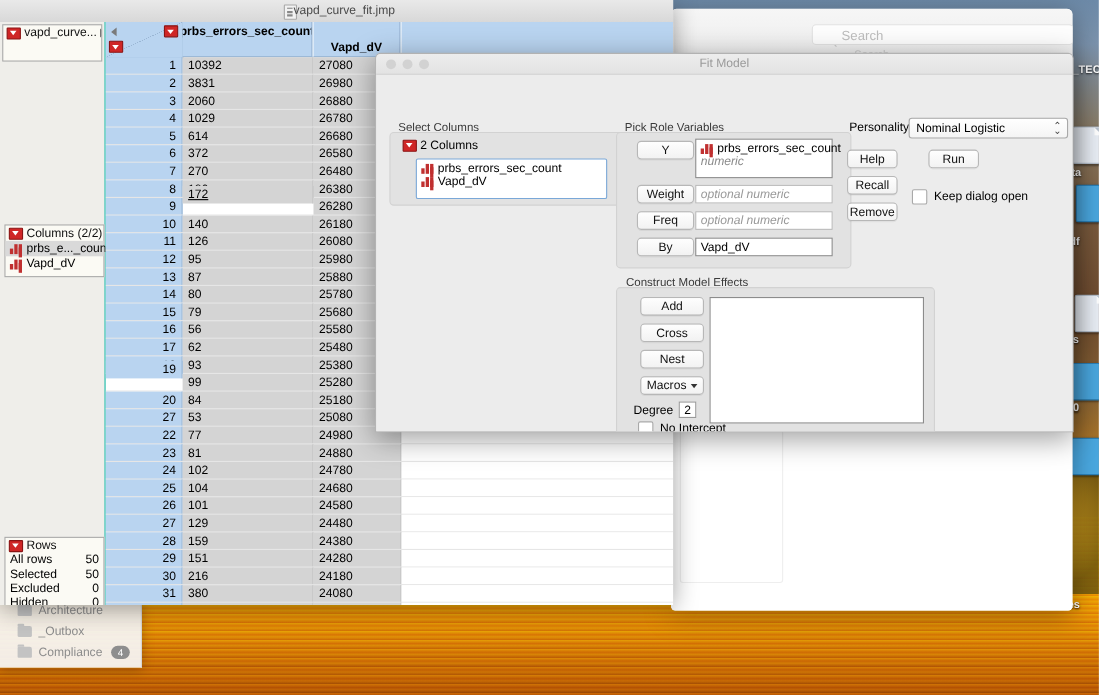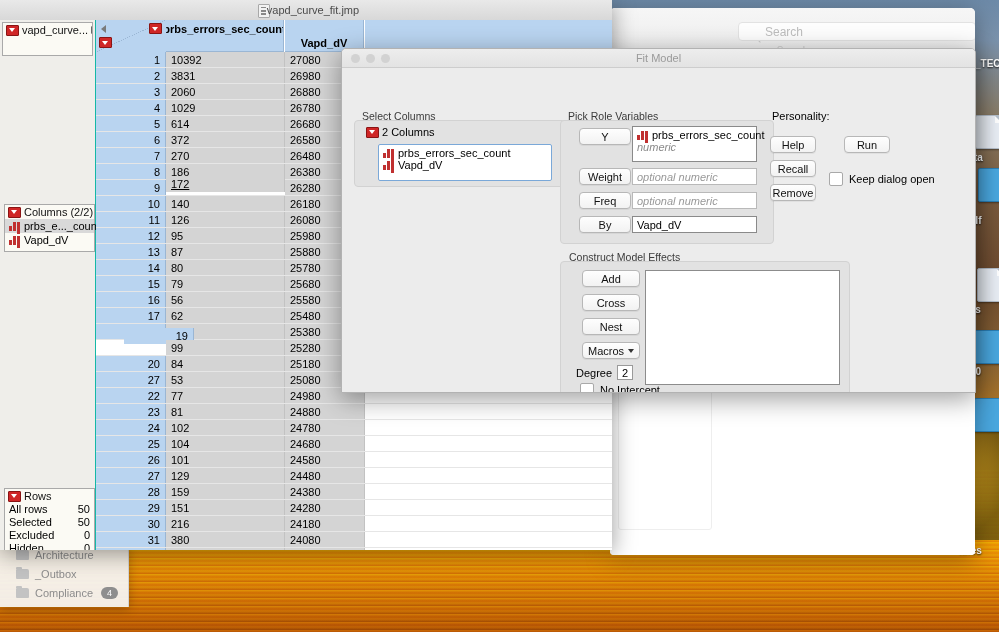--- a/index.html
+++ b/index.html
@@ -443,21 +443,21 @@
         <div class="cell1" style="top: 128px; height: 16px;">270</div>
         <div class="cell2" style="top: 128px; height: 16px;">26480</div>
         <div class="cell3" style="top: 128px; height: 16px;"></div>
         <div class="rowsep" style="top: 143px;"></div>
         <div class="rownum" style="top: 144px; height: 16px;">8</div>
         <div class="cell1" style="top: 144px; height: 16px;">186</div>
         <div class="cell2" style="top: 144px; height: 16px;">26380</div>
         <div class="cell3" style="top: 144px; height: 16px;"></div>
         <div class="rowsep" style="top: 159px;"></div>
         <div class="rownum" style="top: 160px; height: 16px;">9</div>
-        <div class="cell1" style="top: 156px; height: 16px; text-decoration: underline;">172</div>
+        <div class="cell1" style="top: 149px; height: 16px; text-decoration: underline;">172</div>
         <div class="cell2" style="top: 160px; height: 16px;">26280</div>
         <div class="cell3" style="top: 160px; height: 16px;"></div>
         <div class="rowsep" style="top: 175px;"></div>
         <div class="rownum" style="top: 176px; height: 16px;">10</div>
         <div class="cell1" style="top: 176px; height: 16px;">140</div>
         <div class="cell2" style="top: 176px; height: 16px;">26180</div>
         <div class="cell3" style="top: 176px; height: 16px;"></div>
         <div class="rowsep" style="top: 191px;"></div>
         <div class="rownum" style="top: 192px; height: 16px;">11</div>
         <div class="cell1" style="top: 192px; height: 16px;">126</div>
@@ -492,21 +492,21 @@
         <div class="rownum" style="top: 288px; height: 16px;">17</div>
         <div class="cell1" style="top: 288px; height: 16px;">62</div>
         <div class="cell2" style="top: 288px; height: 16px;">25480</div>
         <div class="cell3" style="top: 288px; height: 16px;"></div>
         <div class="rowsep" style="top: 303px;"></div>
         <div class="rownum" style="top: 304px; height: 16px;">18</div>
         <div class="cell1" style="top: 304px; height: 16px;">93</div>
         <div class="cell2" style="top: 304px; height: 16px;">25380</div>
         <div class="cell3" style="top: 304px; height: 16px;"></div>
         <div class="rowsep" style="top: 319px;"></div>
-        <div class="rownum" style="top: 308px; height: 16px; margin-left: 28px;">19</div>
+        <div class="rownum" style="top: 308px; height: 16px;">19</div>
         <div class="cell1" style="top: 320px; height: 16px;">99</div>
         <div class="cell2" style="top: 320px; height: 16px;">25280</div>
         <div class="cell3" style="top: 320px; height: 16px;"></div>
         <div class="rowsep" style="top: 335px;"></div>
         <div class="rownum" style="top: 336px; height: 16px;">20</div>
         <div class="cell1" style="top: 336px; height: 16px;">84</div>
         <div class="cell2" style="top: 336px; height: 16px;">25180</div>
         <div class="cell3" style="top: 336px; height: 16px;"></div>
         <div class="rowsep" style="top: 351px;"></div>
         <div class="rownum" style="top: 352px; height: 16px;">27</div>
@@ -615,20 +615,24 @@
     <div class="btn" style="left:237px;top:100px;width:52px;height:17px;">Weight</div>
     <div class="field ph" style="left:290px;top:100px;width:125px;height:17px;">optional numeric</div>
 
     <div class="btn" style="left:237px;top:124px;width:52px;height:17px;">Freq</div>
     <div class="field ph" style="left:290px;top:124px;width:125px;height:17px;">optional numeric</div>
 
     <div class="btn" style="left:237px;top:148px;width:52px;height:17px;">By</div>
     <div class="field" style="left:290px;top:148px;width:125px;height:17px;border-color:#8a8a8a;font-style:normal;color:#000;">Vapd_dV</div>
 
     <div style="position:absolute;left:430px;top:42px;font-size:11px;">Personality:</div>
+    <div class="popup" style="left:484px;top:39px;width:145px;height:19px;">
+      <span>Nominal Logistic</span>
+      <span class="arrows">⌃<br>⌄</span>
+    </div>
 
     <div class="btn" style="left:428px;top:68px;width:46px;height:17px;">Help</div>
     <div class="btn" style="left:502px;top:68px;width:46px;height:17px;text-align:center;">Run</div>
     <div class="btn" style="left:428px;top:92px;width:46px;height:17px;">Recall</div>
     <div class="btn" style="left:428px;top:116px;width:46px;height:17px;">Remove</div>
     <div class="chkrow" style="left:487px;top:104px;">
       <span class="chk"></span>
       <span>Keep dialog open</span>
     </div>
 

